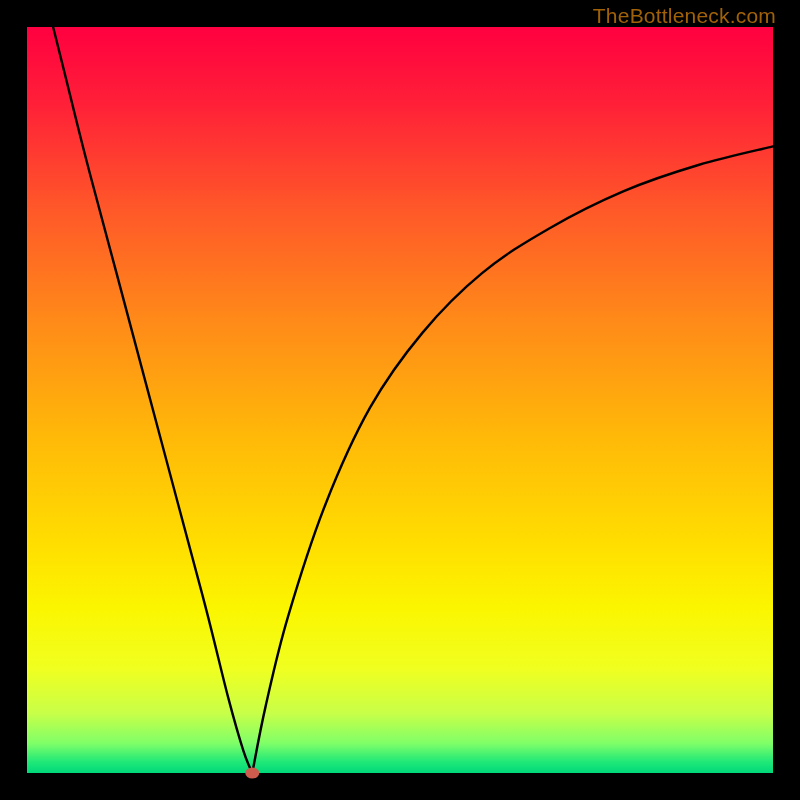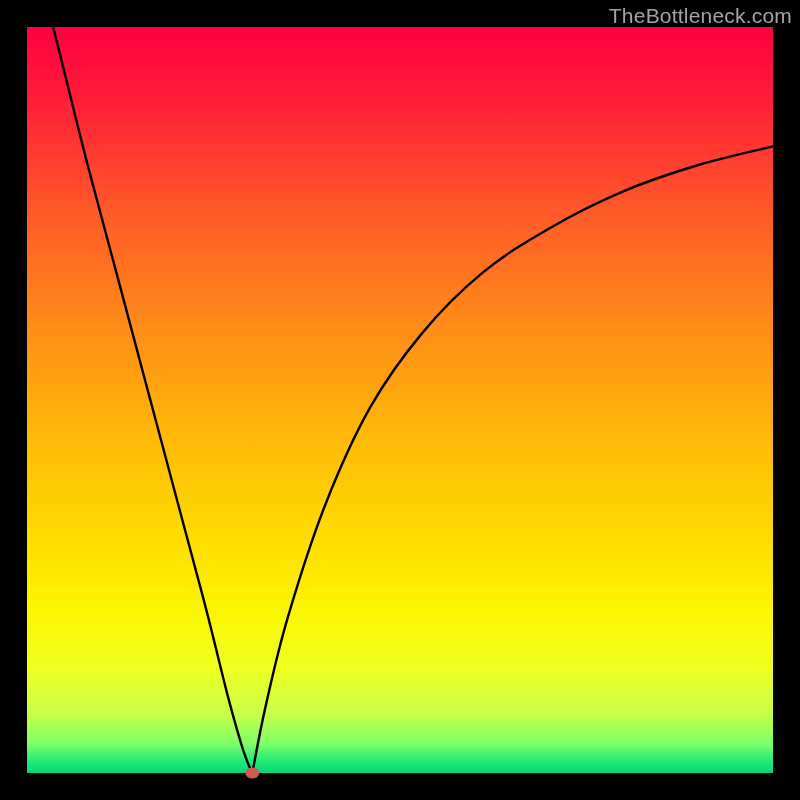--- a/index.html
+++ b/index.html
@@ -15,22 +15,22 @@
     width: 800px;
     height: 800px;
     background: #000;
   }
   svg {
     display: block;
   }
   .watermark {
     position: absolute;
     top: 4px;
-    right: 8px;
-    color: #a3a3a3;
+    right: 24px;
+    color: #a16207;
     font-size: 21px;
     font-weight: 400;
     letter-spacing: 0.2px;
     user-select: none;
   }
 </style>
 </head>
 <body>
 
 <div id="stage">

